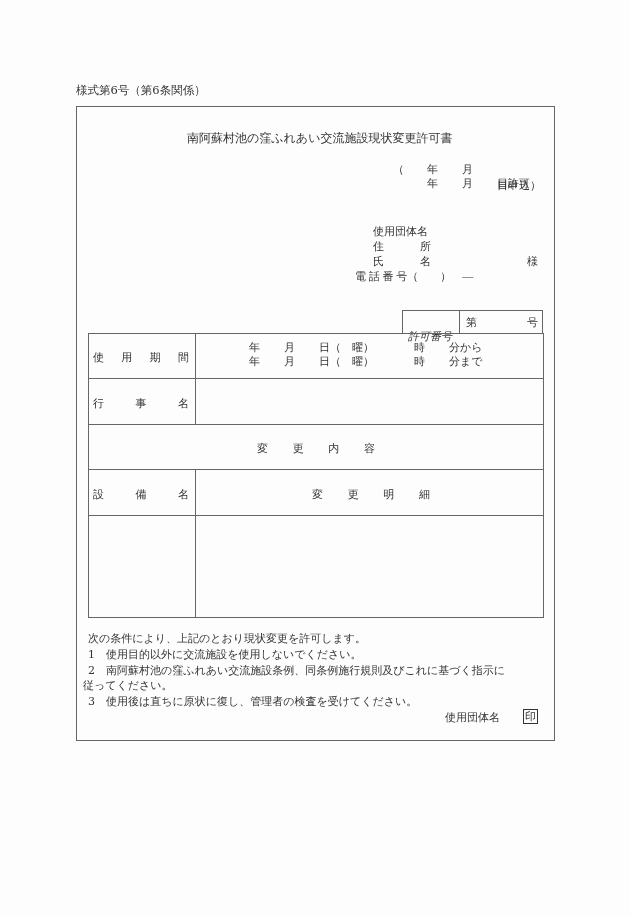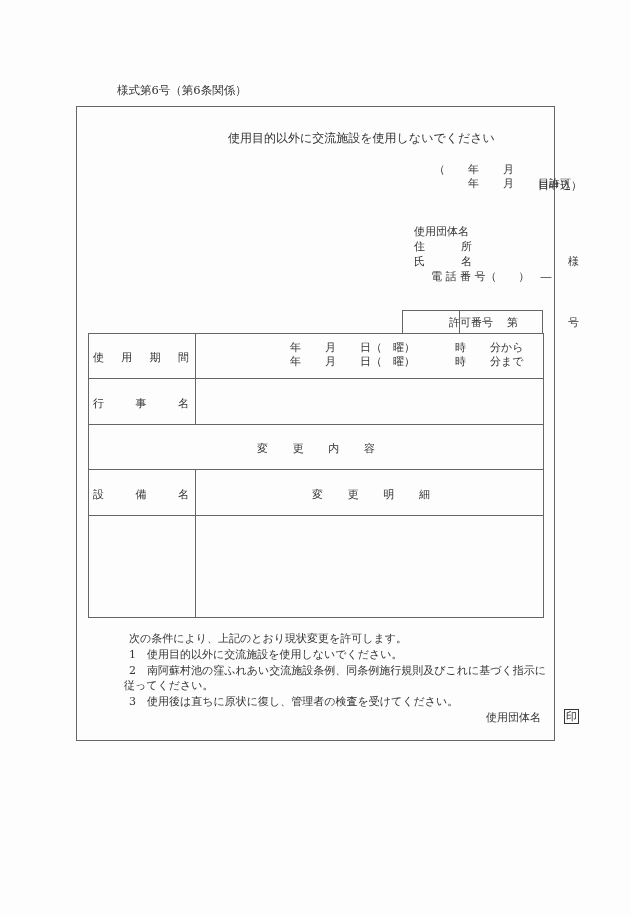--- a/index.html
+++ b/index.html
@@ -1,58 +1,58 @@
 <!DOCTYPE html>
 <html><head>
 <meta charset="utf-8">
 <style>
   html,body{margin:0;padding:0;}
   body{width:630px;height:915px;background:#fdfdfd;position:relative;overflow:hidden;
     font-family:"DejaVu Serif","Liberation Serif",serif;color:#333;font-size:11px;}
-  .abs{position:absolute;white-space:nowrap;line-height:13px;margin-left:41px;}
+  .abs{position:absolute;white-space:nowrap;line-height:13px;}
   .outer{position:absolute;left:76px;top:106px;width:479px;height:635px;border:1.5px solid #666;box-sizing:border-box;}
   .hline{position:absolute;height:0;border-top:1.5px solid #666;}
   .vline{position:absolute;width:0;border-left:1.5px solid #666;}
   .spread{display:flex;justify-content:space-between;position:absolute;}
   .stamp{display:inline-block;border:1px solid #333;padding:0 1px;line-height:13px;font-size:11px;}
 </style>
 </head>
 <body>
 
 <div class="abs" style="left:76px;top:84px;font-size:11.5px;">様式第6号（第6条関係）</div>
 
 <div class="outer"></div>
 
-<div class="abs" style="left:187px;top:132px;font-size:12px;">使用目的以外に交流施設を使用しないでください</div>
+<div class="abs" style="left:187px;top:132px;font-size:12px;">南阿蘇村池の窪ふれあい交流施設現状変更許可書</div>
 
 <div>
   <span class="abs" style="left:393px;top:163px;">（</span>
   <span class="abs" style="left:427px;top:163px;">年</span>
   <span class="abs" style="left:462px;top:163px;">月</span>
   <span class="abs" style="left:497px;top:179px;">日申込）</span>
 </div>
 <div>
   <span class="abs" style="left:427px;top:177px;">年</span>
   <span class="abs" style="left:462px;top:177px;">月</span>
   <span class="abs" style="left:497px;top:177px;">日許可</span>
 </div>
 
 <div>
   <span class="abs" style="left:373px;top:225px;font-family:Liberation Serif, serif;">使用団体名</span>
   <span class="abs" style="left:373px;top:240px;">住</span>
   <span class="abs" style="left:420px;top:240px;">所</span>
   <span class="abs" style="left:373px;top:255px;">氏</span>
   <span class="abs" style="left:420px;top:255px;">名</span>
   <span class="abs" style="left:527px;top:255px;">様</span>
-  <span class="abs" style="left:390px;top:270px;">電 話 番 号（　　）　―</span>
+  <span class="abs" style="left:355px;top:270px;font-family:Liberation Serif, serif;">電 話 番 号（　　）　―</span>
 </div>
 
 <div style="position:absolute;left:402px;top:310px;width:141px;height:24px;border:1.5px solid #666;border-bottom:none;box-sizing:border-box;">
   <div class="vline" style="left:56px;top:0;height:23px;"></div>
-  <span class="abs" style="left:5px;top:5px;">許可番号</span>
+  <span class="abs" style="left:5px;top:19px;font-style:italic;">許可番号</span>
   <span class="abs" style="left:63px;top:5px;">第</span>
   <span class="abs" style="left:124px;top:5px;">号</span>
 </div>
 
 <div style="position:absolute;left:88px;top:333px;width:456px;height:285px;border:1.5px solid #666;box-sizing:border-box;">
   <div class="hline" style="left:0;top:44px;width:454px;"></div>
   <div class="hline" style="left:0;top:90px;width:454px;"></div>
   <div class="hline" style="left:0;top:135px;width:454px;"></div>
   <div class="hline" style="left:0;top:181px;width:454px;"></div>
   <div class="vline" style="left:106px;top:0;height:90px;"></div>

